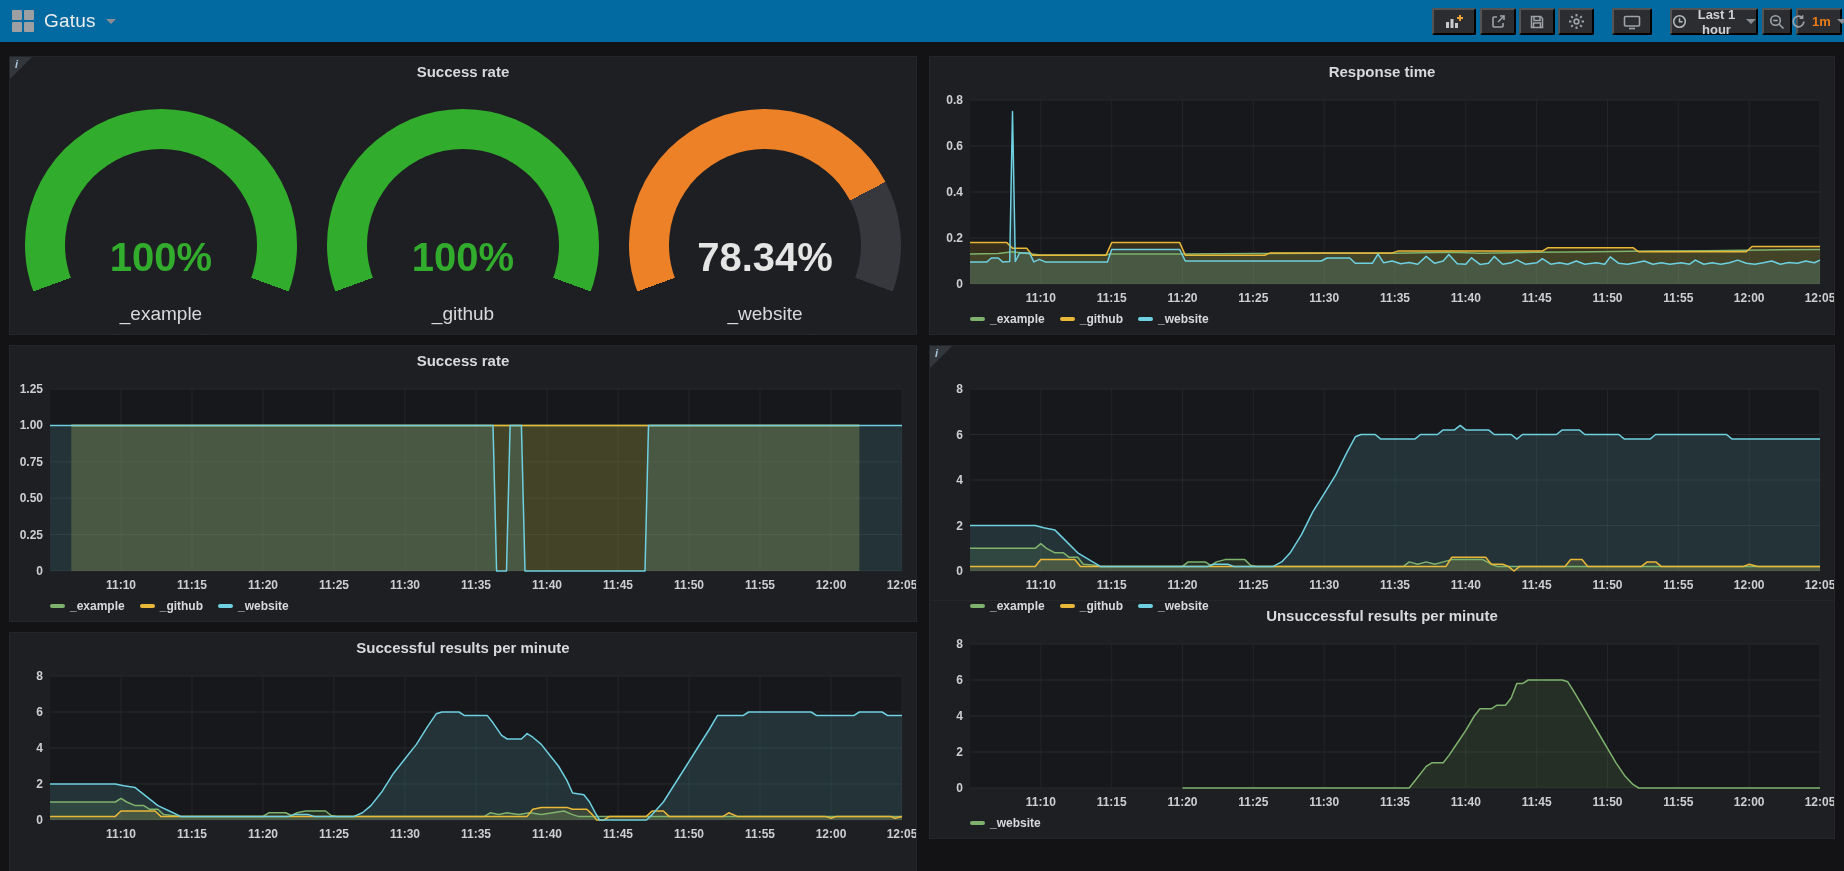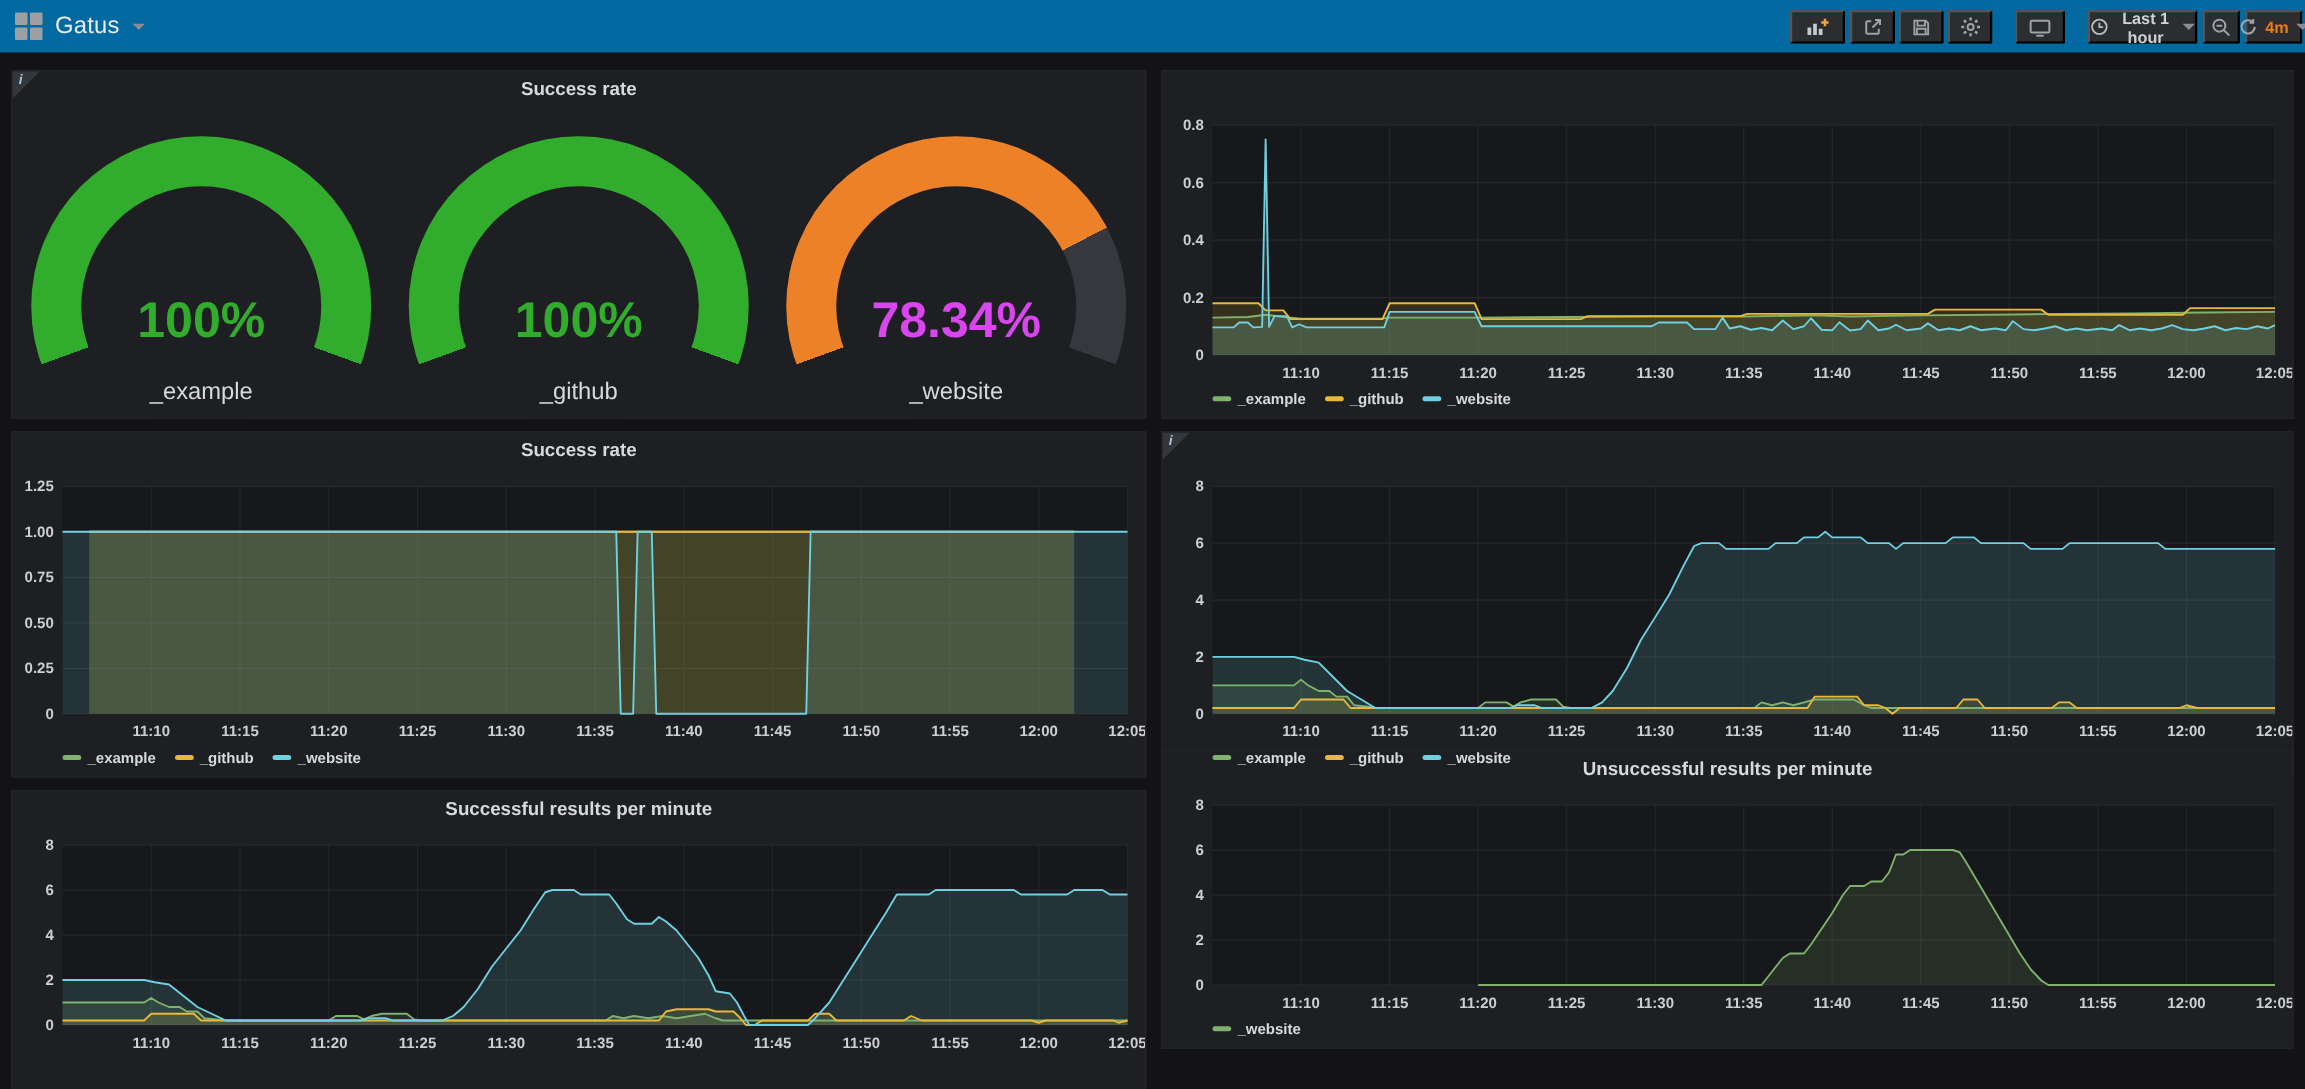--- a/index.html
+++ b/index.html
@@ -110,21 +110,21 @@
         </svg>
     </span>
   </button>
   <button class="tbtn" style="left:1796px;width:46px;">
     <span>
       <svg width="15" height="15" viewBox="0 0 15 15" fill="none" stroke="#9fa3a8" stroke-width="1.7">
           <path d="M12.8 7.5a5.3 5.3 0 1 1-1.6-3.8"></path>
           <path d="M11.6 1.2v3h-3" stroke-width="1.5"></path>
         </svg>
     </span>
-    <span class="lbl-orange">4m</span>
+    <span class="lbl-orange">1m</span>
     <span class="caret"></span>
   </button>
 </header>
 
 <section class="panel" style="left:9px;top:56px;width:908px;height:279px;">
   <div class="info-corner">
       <span>i</span>
     </div>
   <div class="panel-title">Success rate</div>
   <div class="gauge-row">
@@ -139,27 +139,28 @@
         <div class="gauge-ring" style="background: conic-gradient(from 250deg, rgb(50, 172, 45) 0deg, rgb(50, 172, 45) 220deg, rgb(54, 56, 61) 220deg, rgb(54, 56, 61) 220deg, transparent 220deg, transparent 360deg);">
           <div class="gauge-hole"></div>
         </div>
         <div class="gauge-value" style="color: rgb(50, 172, 45);">100%</div>
         <div class="gauge-label">_github</div>
       </div>
       <div class="gauge-cell">
         <div class="gauge-ring" style="background: conic-gradient(from 250deg, rgb(237, 129, 40) 0deg, rgb(237, 129, 40) 172.348deg, rgb(54, 56, 61) 172.348deg, rgb(54, 56, 61) 220deg, transparent 220deg, transparent 360deg);">
           <div class="gauge-hole"></div>
         </div>
-        <div class="gauge-value" style="color: #d946ef;">78.34%</div>
+        <div class="gauge-value" style="color: #e5e5e5;">78.34%</div>
         <div class="gauge-label">_website</div>
       </div>
     </div>
 </section>
 
 <section class="panel" style="left:929px;top:56px;width:906px;height:279px;">
+  <div class="panel-title">Response time</div>
   <div><svg width="904" height="277">
         <rect x="40" y="43" width="850" height="184" fill="#17181b"></rect>
         <line x1="110.8" x2="110.8" y1="43" y2="227" stroke="#232528" stroke-width="1"></line>
         <text x="110.8" y="245" text-anchor="middle" fill="#cdced0" font-size="12" font-weight="700">11:10</text>
         <line x1="181.7" x2="181.7" y1="43" y2="227" stroke="#232528" stroke-width="1"></line>
         <text x="181.7" y="245" text-anchor="middle" fill="#cdced0" font-size="12" font-weight="700">11:15</text>
         <line x1="252.5" x2="252.5" y1="43" y2="227" stroke="#232528" stroke-width="1"></line>
         <text x="252.5" y="245" text-anchor="middle" fill="#cdced0" font-size="12" font-weight="700">11:20</text>
         <line x1="323.3" x2="323.3" y1="43" y2="227" stroke="#232528" stroke-width="1"></line>
         <text x="323.3" y="245" text-anchor="middle" fill="#cdced0" font-size="12" font-weight="700">11:25</text>

